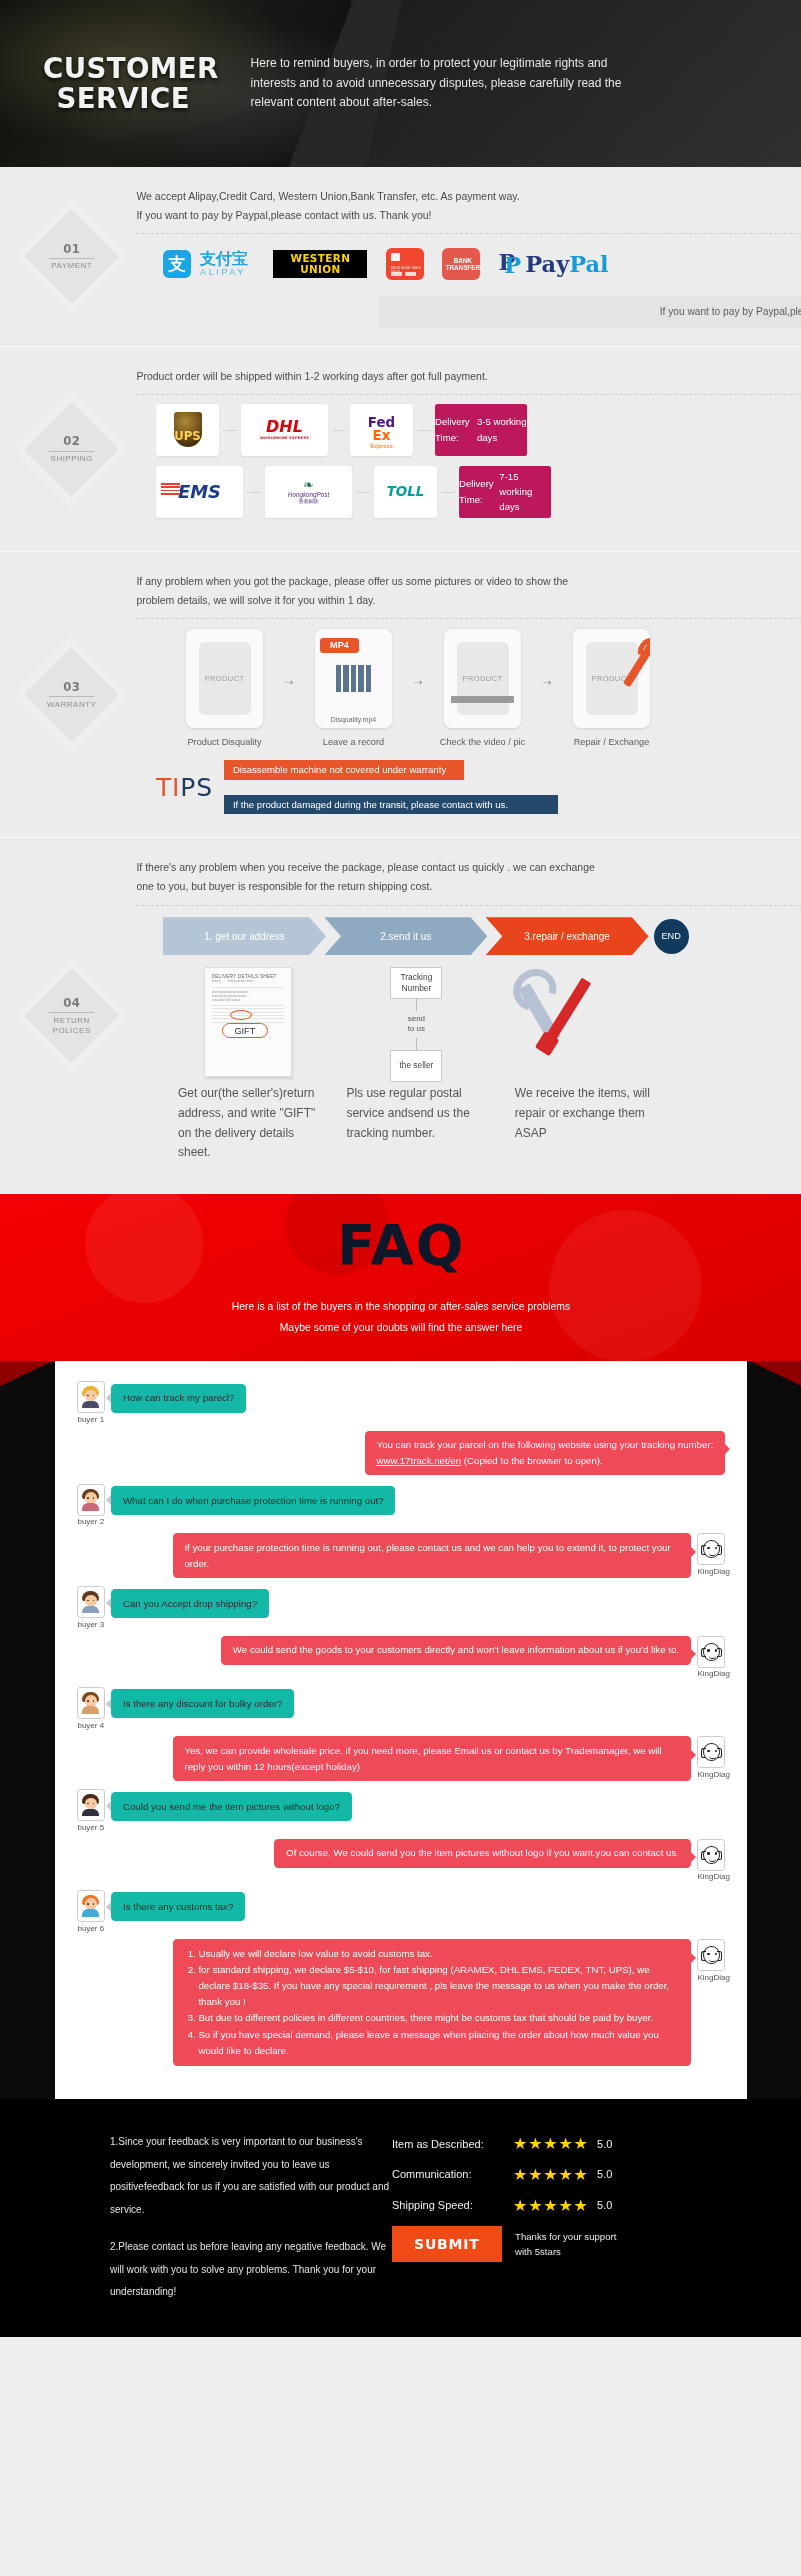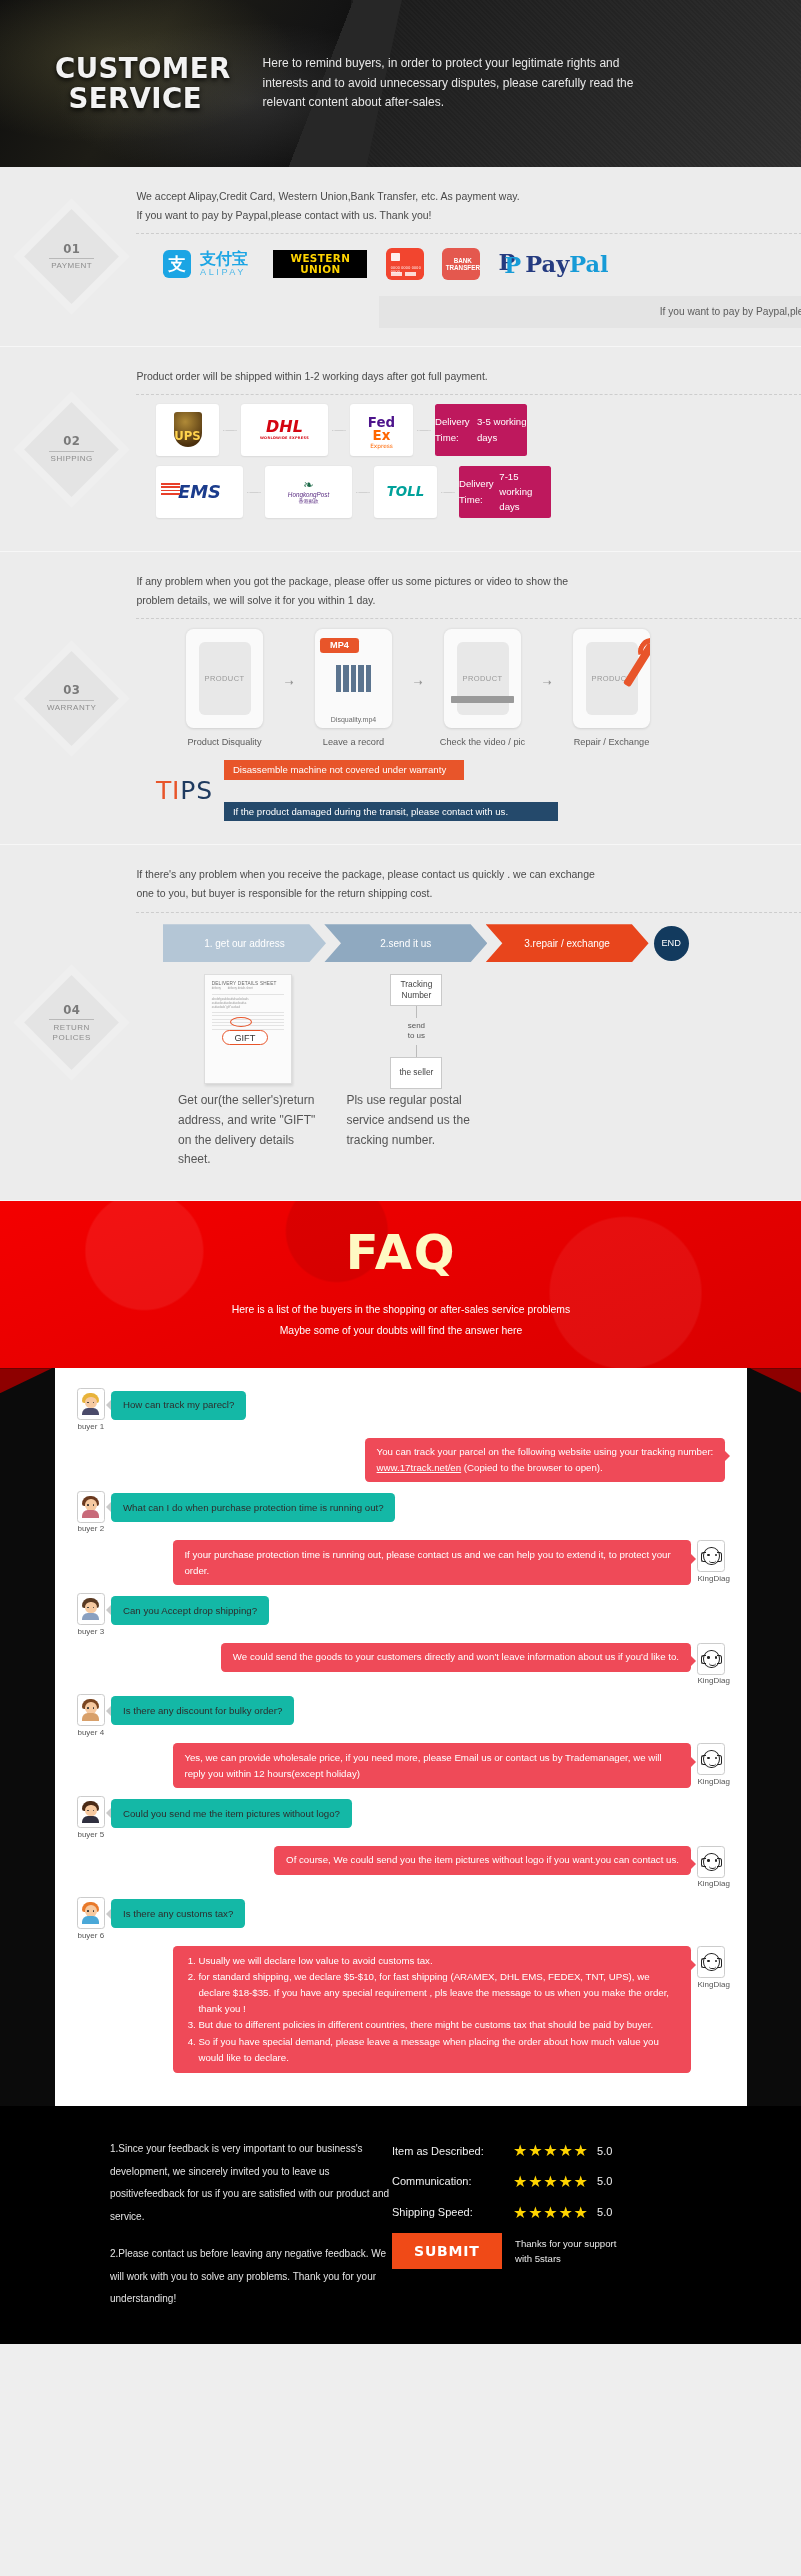--- a/index.html
+++ b/index.html
@@ -27,21 +27,21 @@
       radial-gradient(ellipse at 30% 35%, rgba(120,115,70,.35) 0%, transparent 55%),
       radial-gradient(ellipse at 70% 60%, rgba(90,90,90,.35) 0%, transparent 55%),
       linear-gradient(120deg,#0d0d0d 0%,#1d1c16 40%,#141414 75%,#0b0b0b 100%);
   }
   .hero-photo:after{
     content:""; position:absolute; right:-33px; top:0; width:100px; height:167px;
     background:linear-gradient(100deg, transparent 0 40%, #272727 40% 100%);
     transform:skewX(-12deg);
   }
   .hero-title{
-    position:relative; z-index:3; margin-left:55px;
+    position:relative; z-index:3; margin-left:43px;
     color:#f2f2f2; font-weight:bold; font-size:27.6px; line-height:1.08;
     letter-spacing:0.4px; text-shadow:0 1.7px 5px rgba(0,0,0,.9);
     font-family:"DejaVu Sans", sans-serif;
   }
   .hero-title .l2{ display:block; padding-left:13.4px; }
   .hero-sub{
     position:relative; z-index:3; margin-left:32px; width:392px;
     color:#e7e7e7; font-size:12px; line-height:1.62;
   }
 
@@ -159,21 +159,21 @@
   .fname{position:absolute;bottom:5px;left:0;right:0;text-align:center;font-size:7px;color:#6a6a6a;}
   .vbar{position:absolute;left:6.7px;right:6.7px;bottom:25px;height:7.5px;background:#9a9a9a;border-radius:0.8px;}
   .wrench{position:absolute;right:6.7px;top:11.7px;width:8.4px;height:48px;background:#e8552a;
     transform:rotate(32deg);border-radius:2.5px;}
   .wrench:before{content:"";position:absolute;top:-8.4px;left:-5.8px;width:20px;height:18.4px;
     border:5px solid #e8552a;border-radius:50%;border-bottom-color:transparent;}
 
   .tips-row{ display:flex; align-items:center; padding:13.4px 0 5px 43px; gap:11.7px; }
   .tips-word{ font-size:25px; letter-spacing:0.8px; font-family:"DejaVu Sans", sans-serif;}
   .tips-word .o{ color:#e8552a; } .tips-word .d{ color:#1e3a5f; }
-  .tips-bars{ display:flex; flex-direction:column; gap:22px; }
+  .tips-bars{ display:flex; flex-direction:column; gap:15px; }
   .tbar{ color:#fff; font-size:9.6px; padding:4.2px 8.4px; }
   .tbar.o{ background:#e8552a; width:240px; }
   .tbar.d{ background:#24496b; width:334px; }
 
   
   .flow{ display:flex; align-items:center; padding:11.7px 0 0 50px; }
   .chev{ height:38px; display:flex;align-items:center;justify-content:center;color:#fff;
          font-size:10px; position:relative; margin-right:3.3px;}
   .chev.c1{ width:163px; background:#b4c6d6;
     clip-path:polygon(0 0, calc(100% - 16.7px) 0, 100% 50%, calc(100% - 16.7px) 100%, 0 100%);}
@@ -213,21 +213,21 @@
     background:#ee0000; display:flex;flex-direction:column;align-items:center;justify-content:center;
   }
   .faq-banner:before{
     content:"";position:absolute;inset:0;
     background:
       radial-gradient(circle at 18% 30%, rgba(255,255,255,.07) 0 58px, transparent 60px),
       radial-gradient(circle at 42% 18%, rgba(0,0,0,.08) 0 50px, transparent 52px),
       radial-gradient(circle at 78% 55%, rgba(255,255,255,.06) 0 75px, transparent 77px),
       linear-gradient(160deg,#f40000,#d90000);
   }
-  .faq-ttl{ position:relative;z-index:2;color:#fef9c3;font-size:48px;font-weight:bold;letter-spacing:1.7px;
+  .faq-ttl{ position:relative;z-index:2;color:#0f172a;font-size:56px;font-weight:bold;letter-spacing:1.7px;
             font-family:"DejaVu Sans",sans-serif; line-height:1; margin-bottom:24px;}
   .faq-sub{ position:relative;z-index:2;color:#fff;font-size:10.4px;line-height:2;text-align:center;}
   .faq-wrap{ background:#0b0b0b; padding:0 0 0 0; position:relative;}
   .faq-arrow-l,.faq-arrow-r{position:absolute;top:0;width:52px;height:25px;background:#8e0000;}
   .faq-arrow-l{left:0;clip-path:polygon(0 0,100% 0,100% 0,0 100%);}
   .faq-arrow-r{right:0;clip-path:polygon(0 0,100% 0,100% 100%,0 0);}
   .chat{ background:#fff; margin:0 55px; padding:20px 22px 25px 22px; }
   .qa{ margin-bottom:8.4px; }
   .q{ display:flex; align-items:flex-start; gap:6.7px; }
   .avatar{
@@ -536,20 +536,29 @@
               <div class="sendto">
                 <div>send</div>
                   <div>to us</div>
               </div>
               <div class="vline"></div>
               <div class="bx">the seller</div>
             </div>
             <div class="ret-txt">Pls use regular postal service andsend us the tracking number.</div>
           </div>
 
+          <div class="ret-col">
+            <div class="ret-art">
+              <div class="tools">
+                <div class="tool-w"></div>
+                <div class="tool-s"></div>
+              </div>
+            </div>
+            <div class="ret-txt">We receive the items, will repair or exchange them ASAP</div>
+          </div>
         </div>
       </div>
     </div>
   </div>
 
   <div class="faq-banner">
     <div class="faq-ttl">FAQ</div>
     <div class="faq-sub">
       <div>Here is a list of the buyers in the shopping or after-sales service problems</div>
       <div>Maybe some of your doubts will find the answer here</div>

